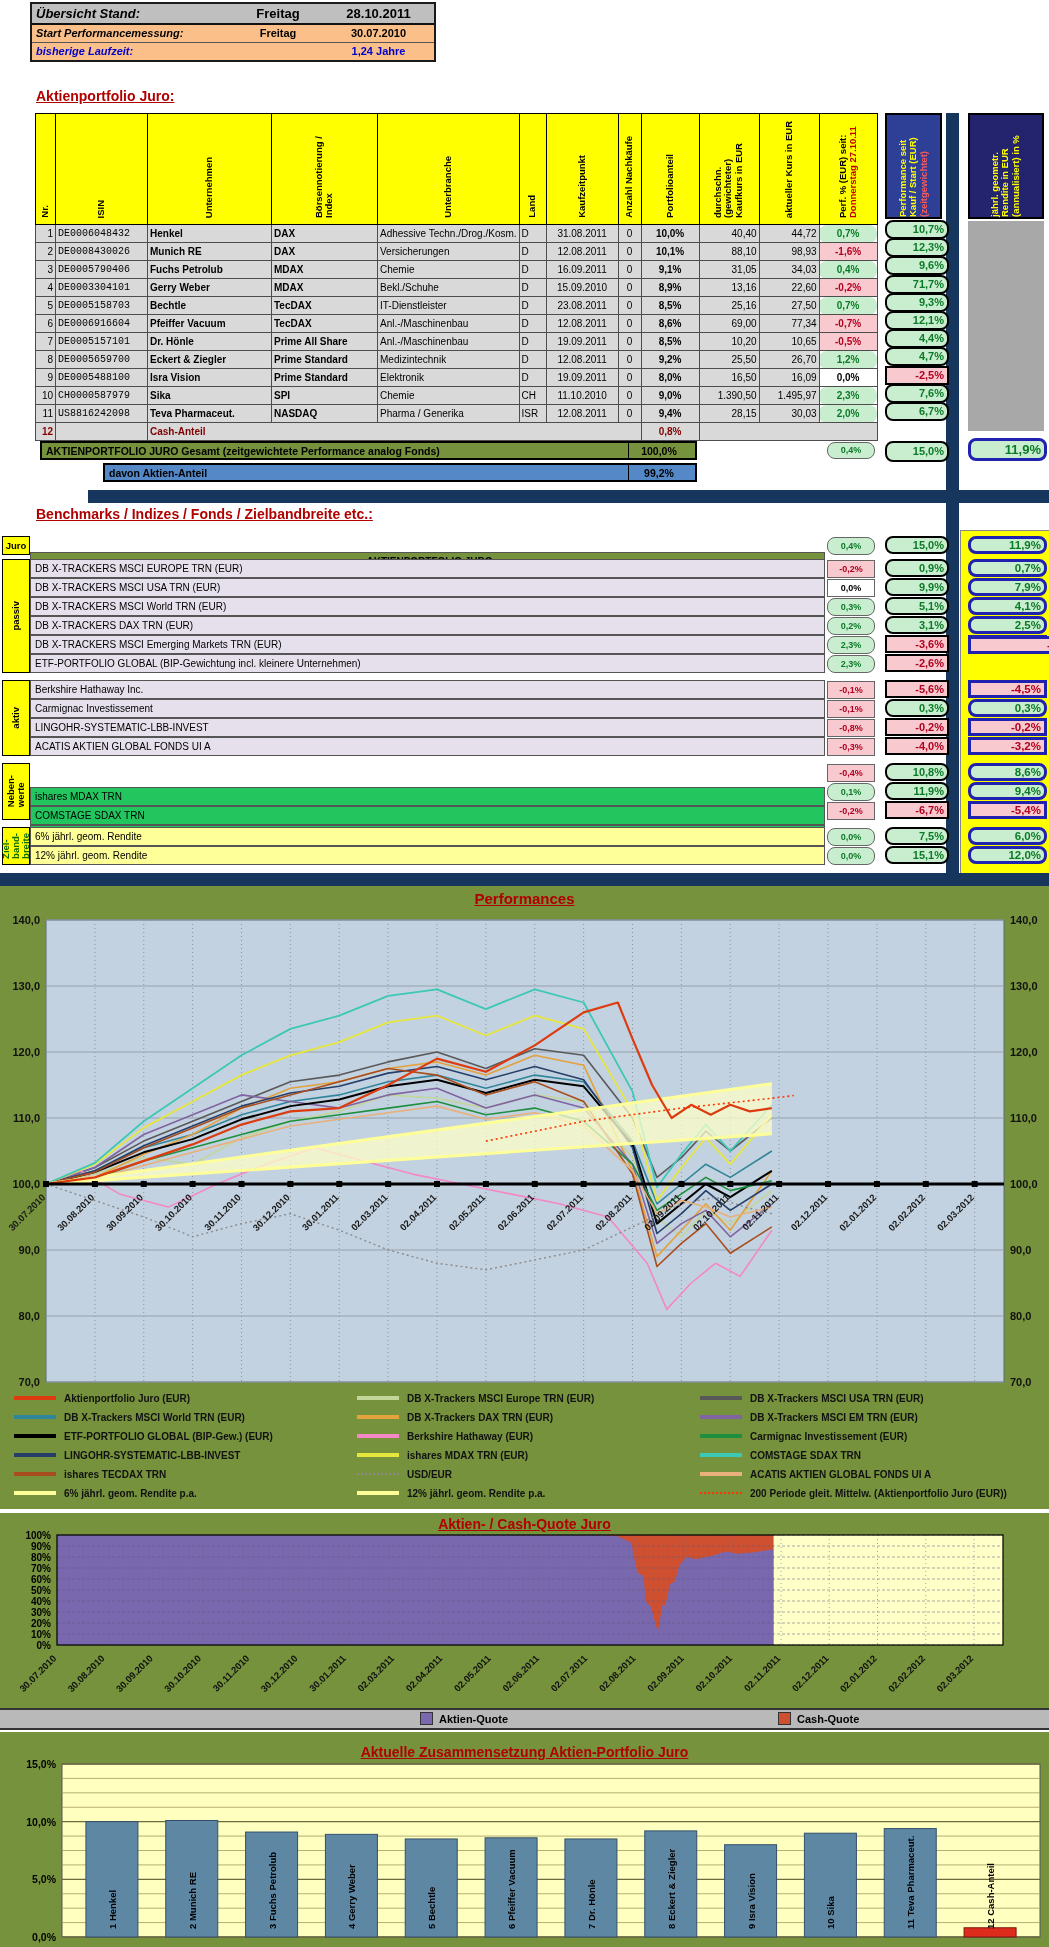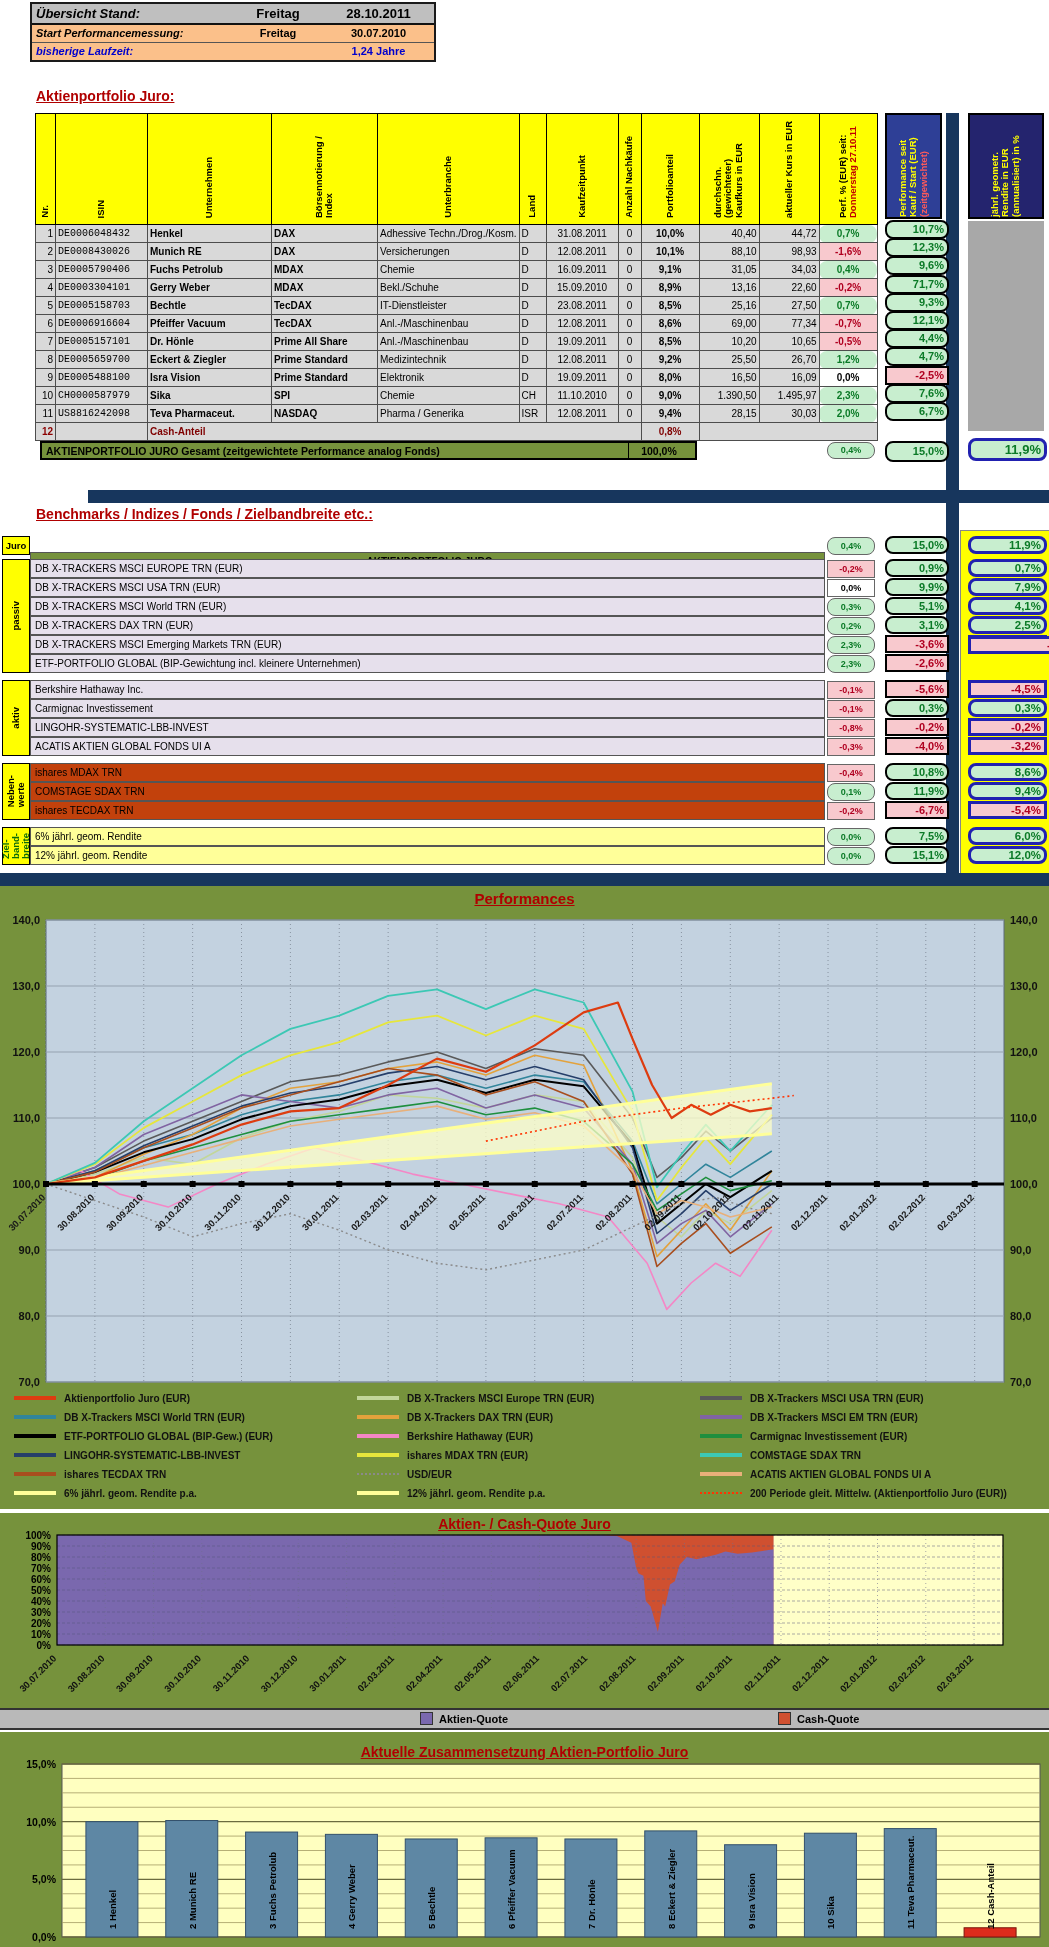--- a/index.html
+++ b/index.html
@@ -63,21 +63,21 @@
         font-weight:bold;font-size:10.5px;line-height:16px;box-sizing:border-box;}
   #drow .lbl{padding-left:4px;float:left;}
   #drow .val{float:right;padding-right:6px;border-left:1px solid #000;width:60px;text-align:center;}
   
   .bm-label{position:absolute;background:#ffff00;border:1px solid #000;display:flex;
             align-items:center;justify-content:center;font-weight:bold;font-size:9.5px;}
   .bm-row{position:absolute;left:30px;width:795px;height:19px;border:1px solid #555;
           font-size:10px;line-height:18px;padding-left:4px;box-sizing:border-box;white-space:nowrap;}
   .gjuro{background:#76923c;font-weight:bold;}
   .gpassiv,.gaktiv{background:#e6e0ec;}
-  .gneben{background:#c2410c;}
+  .gneben{background:#22c55e;margin-top:24px;}
   .gziel{background:#ffff99;}
   #bm-panel{left:960px;top:530px;width:89px;height:342px;background:#ffff00;border:1px solid #888;}
   
   .chart-sec{left:0;background:#76923c;}
   .ctitle{position:absolute;width:100%;text-align:center;color:#b00000;font-weight:bold;
           text-decoration:underline;}
   .legend-item{position:absolute;display:flex;align-items:center;height:14px;}
   .legend-sw{width:42px;margin-right:8px;}
   .legend-tx{font-weight:bold;font-size:10px;color:#111;white-space:nowrap;}
   #qlegend{left:0;top:1708px;width:1049px;height:22px;background:#b9b9b9;
@@ -327,20 +327,24 @@
       <div class="sbox tg" style="top: 383.8px;">7,6%</div>
       <div class="sbox tg" style="top: 402px;">6,7%</div>
       <div class="dcell tg" style="top: 442px;">0,4%</div>
       <div class="sbox tg" style="top: 441px; height: 17px; line-height: 17px;">15,0%</div>
       <div class="abox tg" style="top: 438px; height: 17px; line-height: 17px; font-size: 13px;">11,9%</div>
     </div>
 
   <div id="trow" class="abs">
     <span class="lbl">AKTIENPORTFOLIO JURO Gesamt (zeitgewichtete Performance analog Fonds)</span>
     <span class="val">100,0%</span>
+  </div>
+  <div id="drow" class="abs">
+    <span class="lbl">davon Aktien-Anteil</span>
+    <span class="val">99,2%</span>
   </div>
 
   <div class="abs navyh" style="left:88px;top:490px;width:961px;"></div>
 
   <div class="abs sect-title" style="left:36px;top:506px;">Benchmarks / Indizes / Fonds / Zielbandbreite etc.:</div>
   <div id="bm-panel" class="abs"></div>
   <div id="bm-area" class="abs" style="left:0;top:0;">
       <div class="bm-label" style="left: 2px; top: 536px; width: 26px; height: 17px;">
         <span>Juro</span>
       </div>

